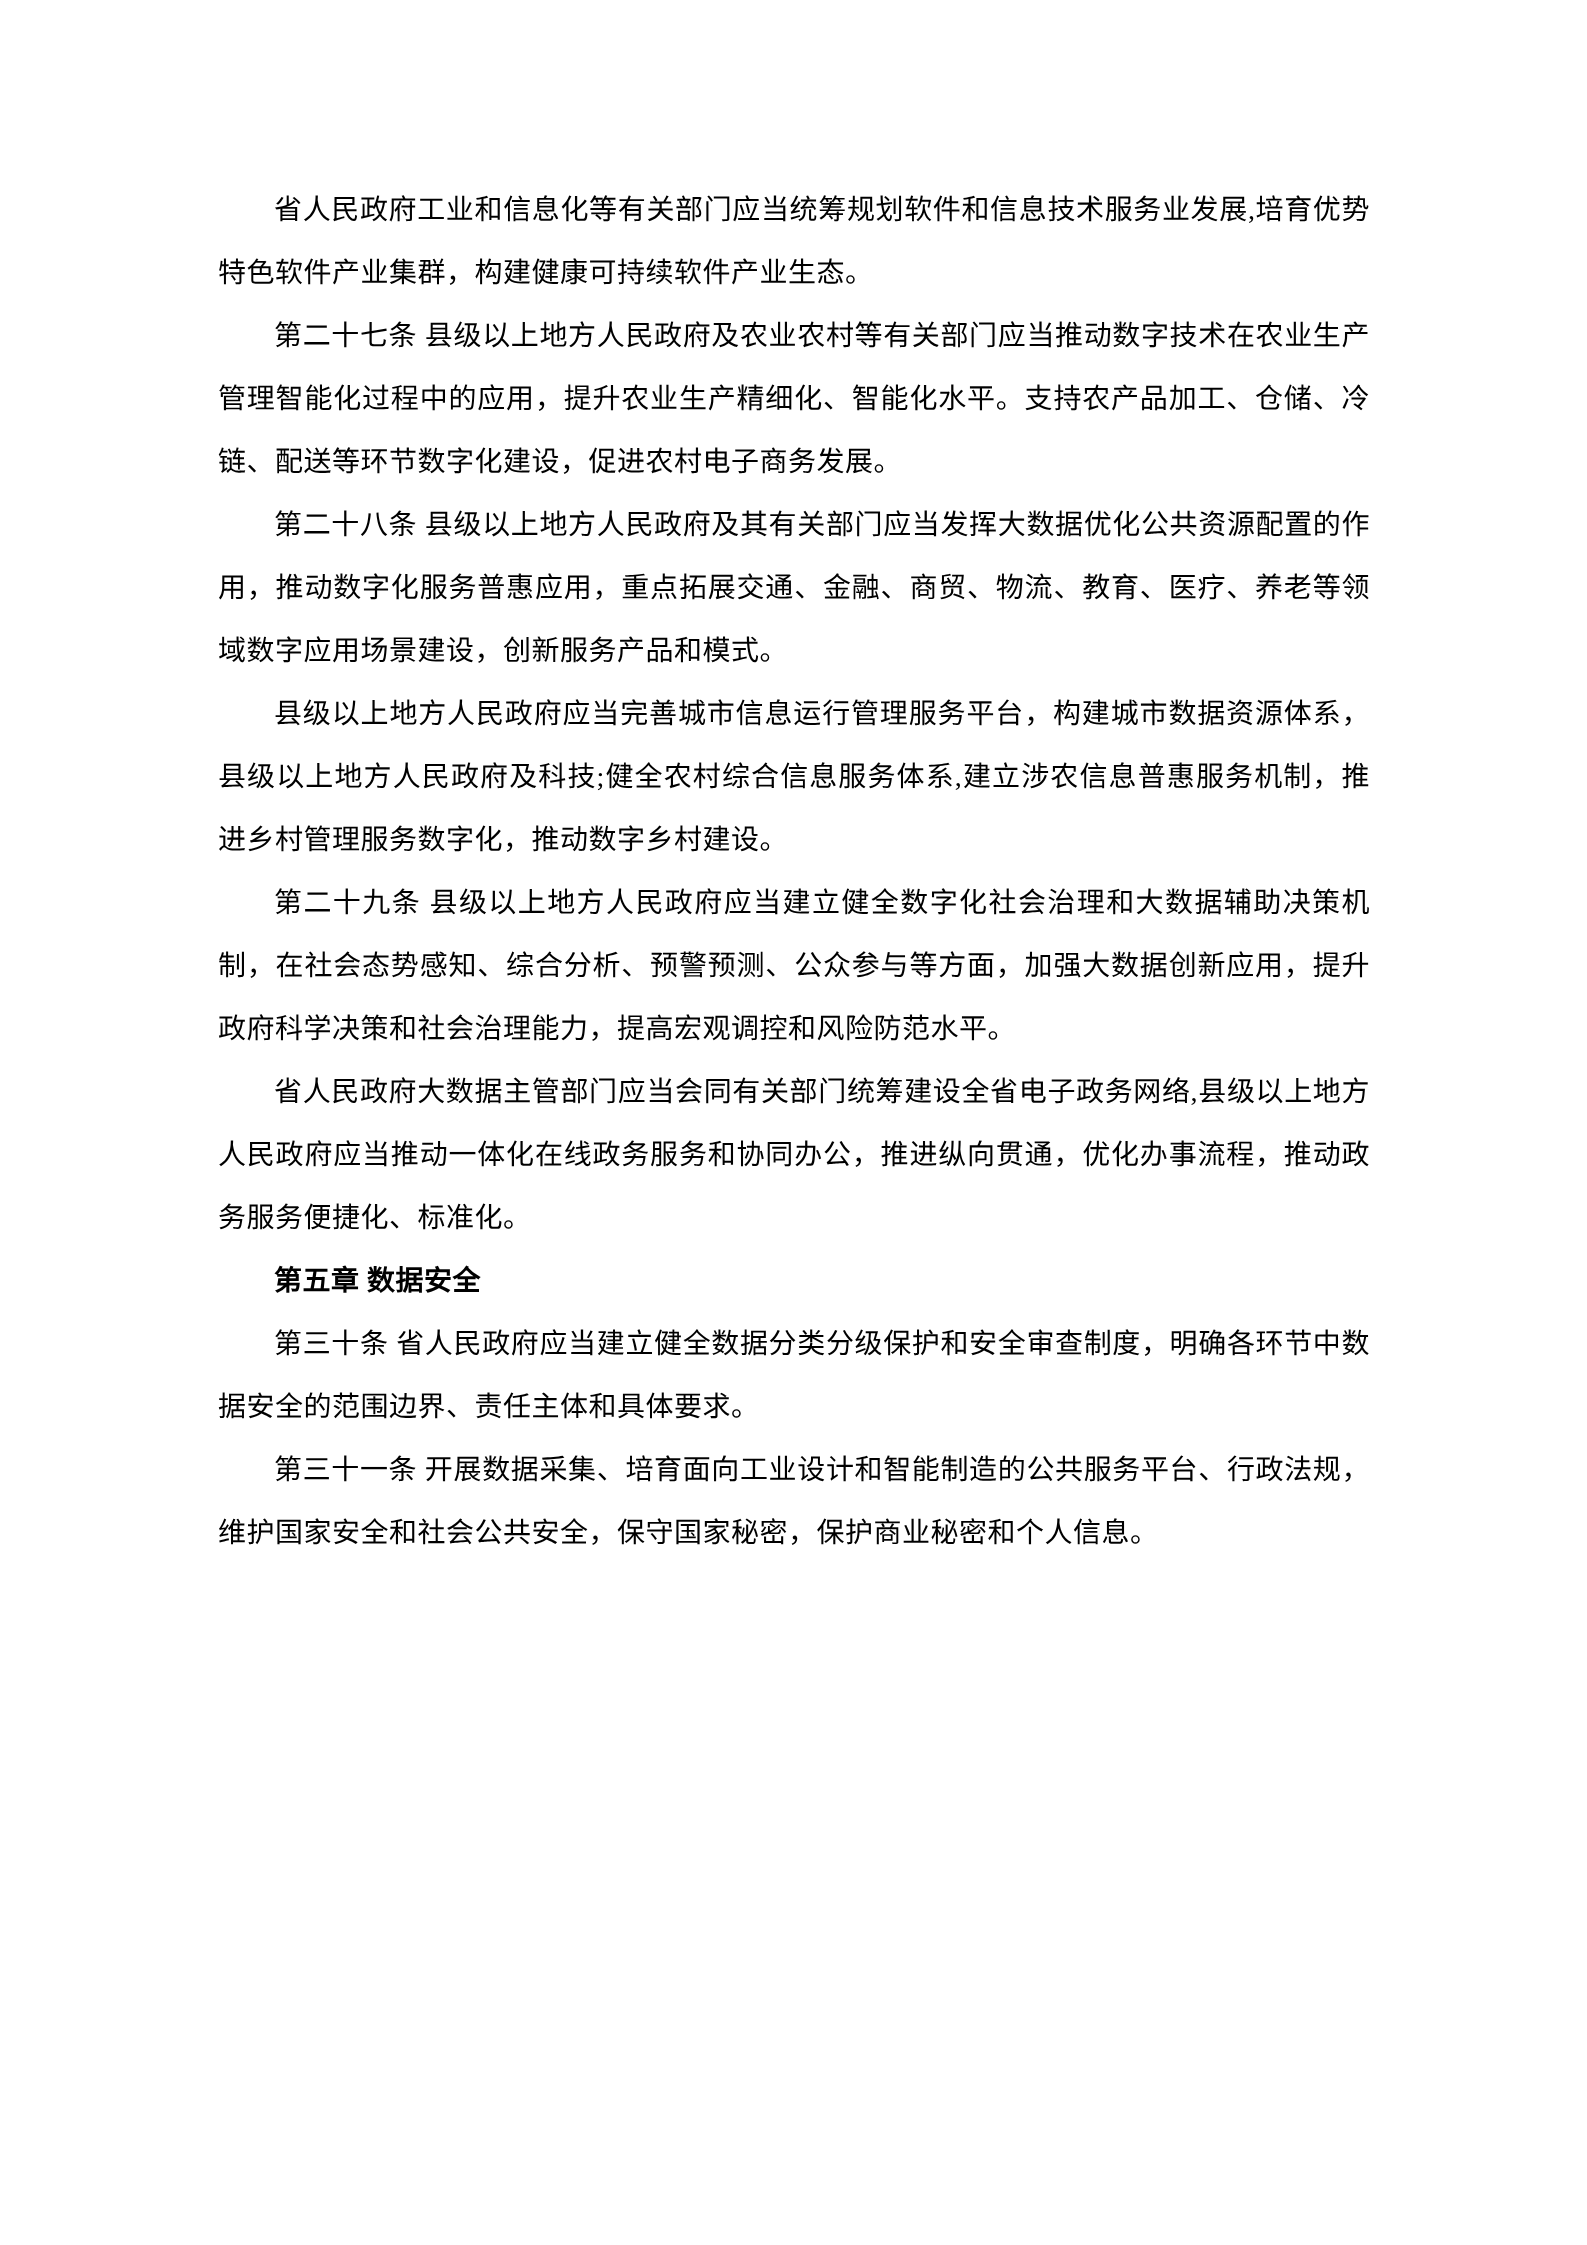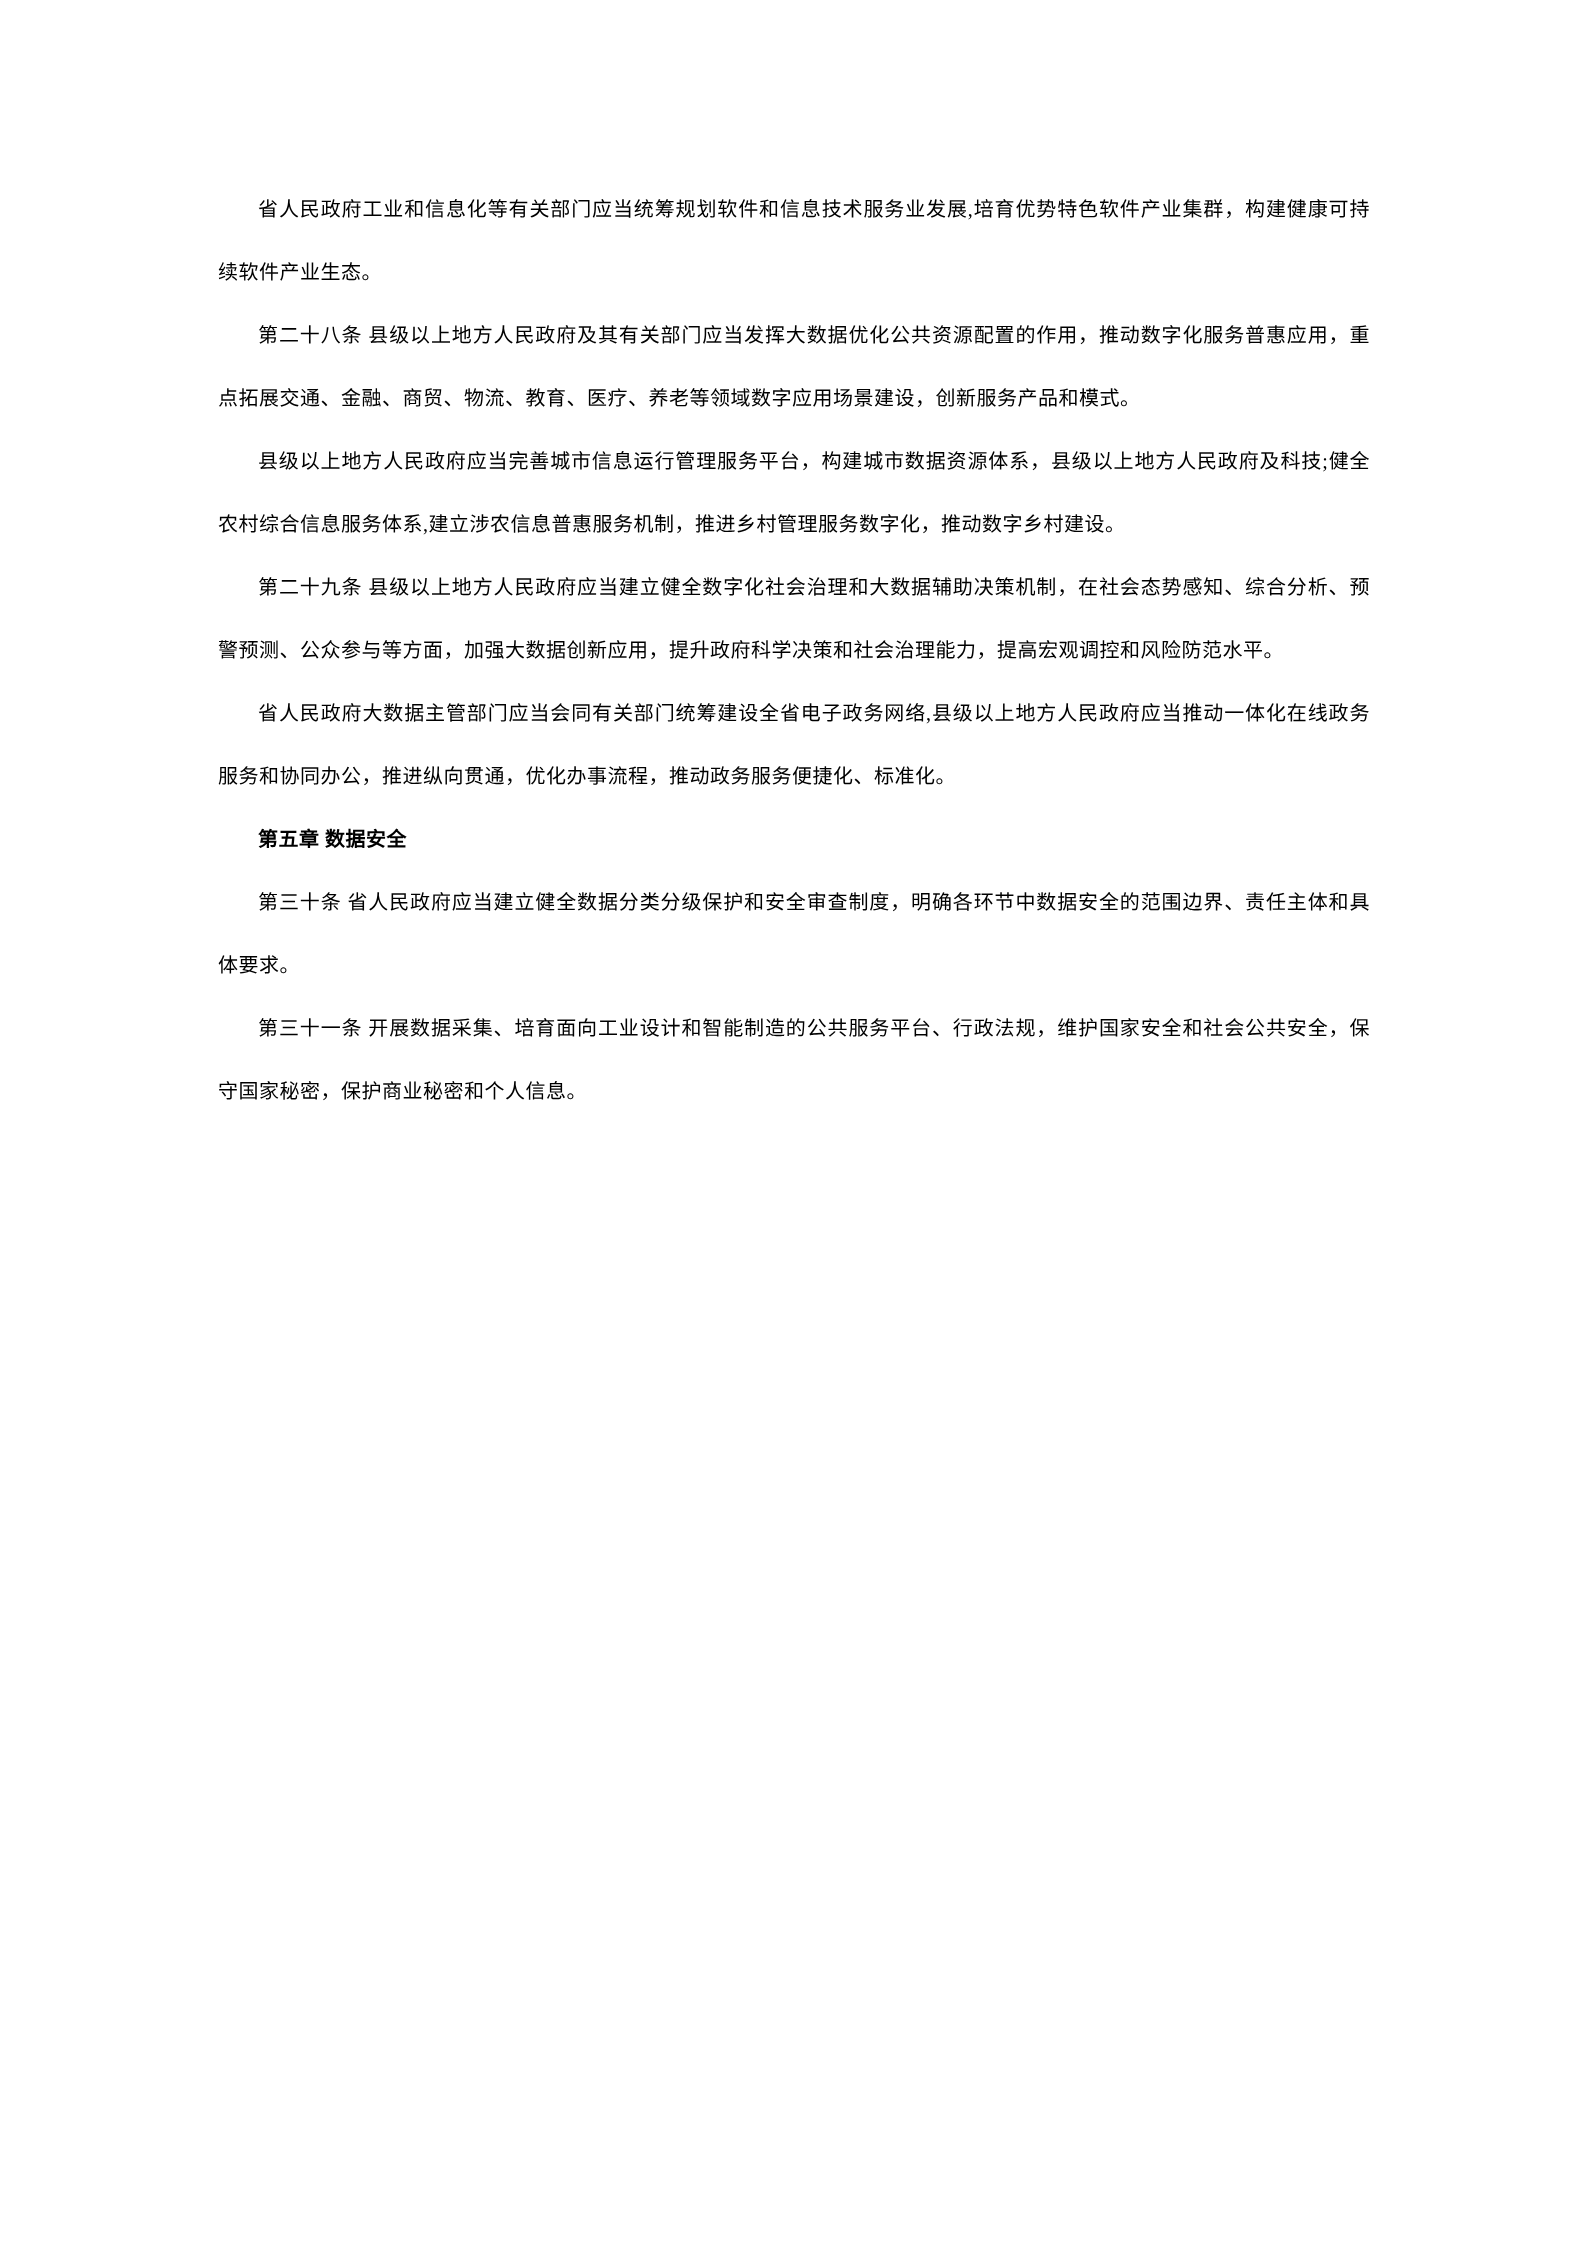--- a/index.html
+++ b/index.html
@@ -24,39 +24,40 @@
   }
   .content {
     position: absolute;
     left: 218px;
     top: 178px;
     width: 1152px;
     color: #000000;
   }
   .para {
     margin: 0;
-    font-size: 20px;
+    font-size: 28px;
     line-height: 63px;
     text-indent: 2em;
     text-align: justify;
     text-justify: inter-ideograph;
     letter-spacing: 0.5px;
     color: #000000;
     font-weight: 400;
   }
   .para.heading {
     font-weight: 700;
   }
 </style>
 </head>
 <body>
 
 <div class="page">
   <main class="content">
       <p class="para">省人民政府工业和信息化等有关部门应当统筹规划软件和信息技术服务业发展,培育优势特色软件产业集群，构建健康可持续软件产业生态。</p>
+      <p class="para">第二十七条 县级以上地方人民政府及农业农村等有关部门应当推动数字技术在农业生产管理智能化过程中的应用，提升农业生产精细化、智能化水平。支持农产品加工、仓储、冷链、配送等环节数字化建设，促进农村电子商务发展。</p>
       <p class="para">第二十八条 县级以上地方人民政府及其有关部门应当发挥大数据优化公共资源配置的作用，推动数字化服务普惠应用，重点拓展交通、金融、商贸、物流、教育、医疗、养老等领域数字应用场景建设，创新服务产品和模式。</p>
       <p class="para">县级以上地方人民政府应当完善城市信息运行管理服务平台，构建城市数据资源体系，县级以上地方人民政府及科技;健全农村综合信息服务体系,建立涉农信息普惠服务机制，推进乡村管理服务数字化，推动数字乡村建设。</p>
       <p class="para">第二十九条 县级以上地方人民政府应当建立健全数字化社会治理和大数据辅助决策机制，在社会态势感知、综合分析、预警预测、公众参与等方面，加强大数据创新应用，提升政府科学决策和社会治理能力，提高宏观调控和风险防范水平。</p>
       <p class="para">省人民政府大数据主管部门应当会同有关部门统筹建设全省电子政务网络,县级以上地方人民政府应当推动一体化在线政务服务和协同办公，推进纵向贯通，优化办事流程，推动政务服务便捷化、标准化。</p>
       <p class="para heading">第五章 数据安全</p>
       <p class="para">第三十条 省人民政府应当建立健全数据分类分级保护和安全审查制度，明确各环节中数据安全的范围边界、责任主体和具体要求。</p>
       <p class="para">第三十一条 开展数据采集、培育面向工业设计和智能制造的公共服务平台、行政法规，维护国家安全和社会公共安全，保守国家秘密，保护商业秘密和个人信息。</p>
     </main>
 </div>
 

